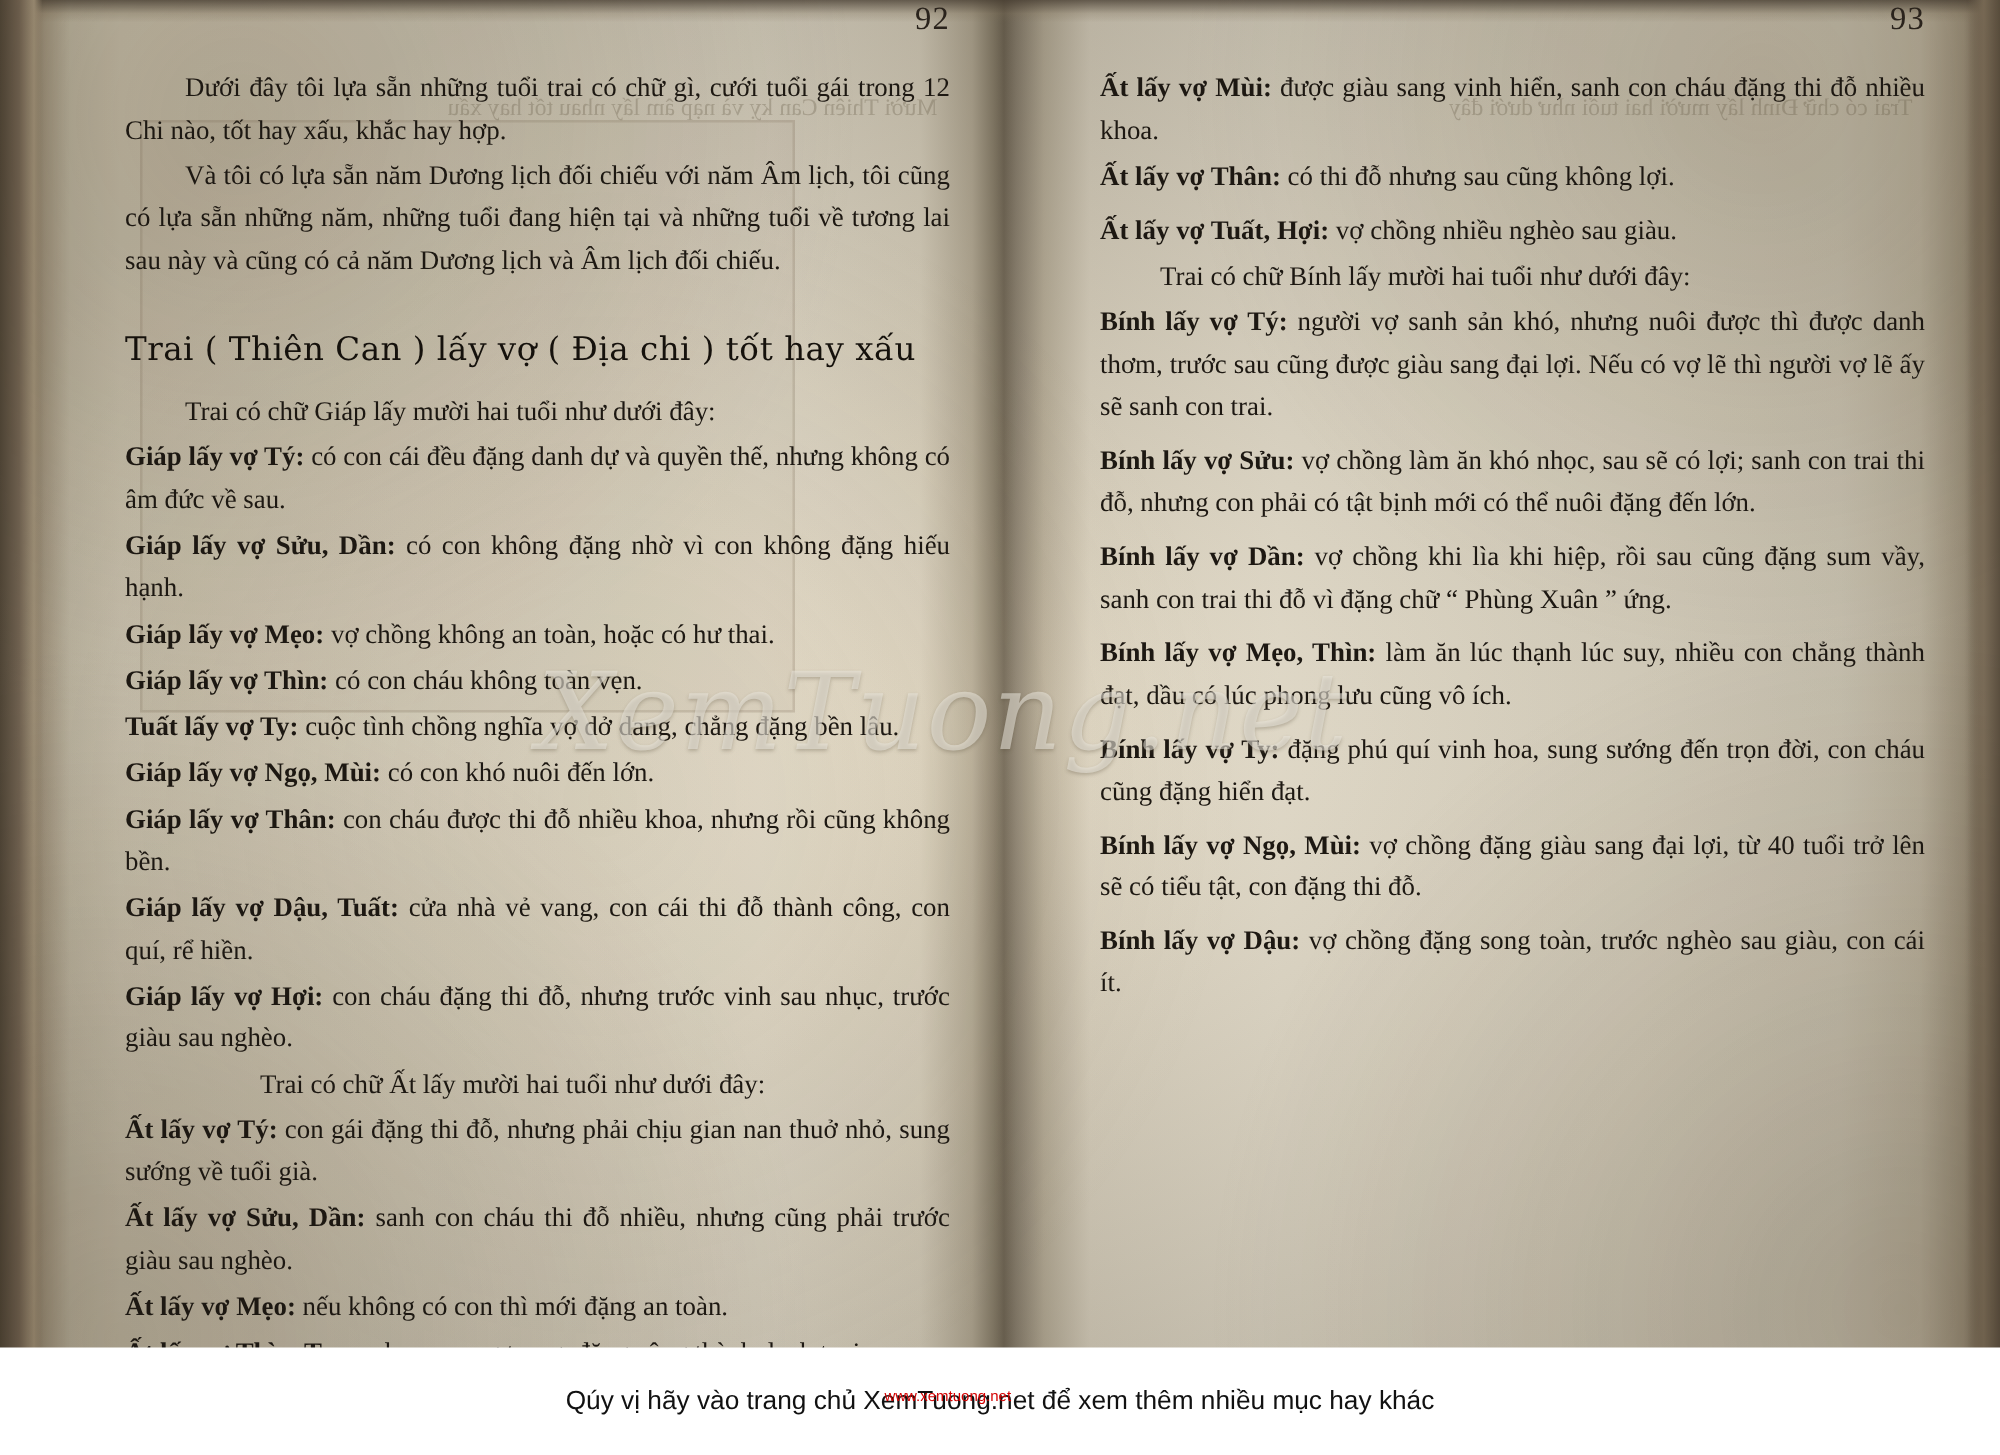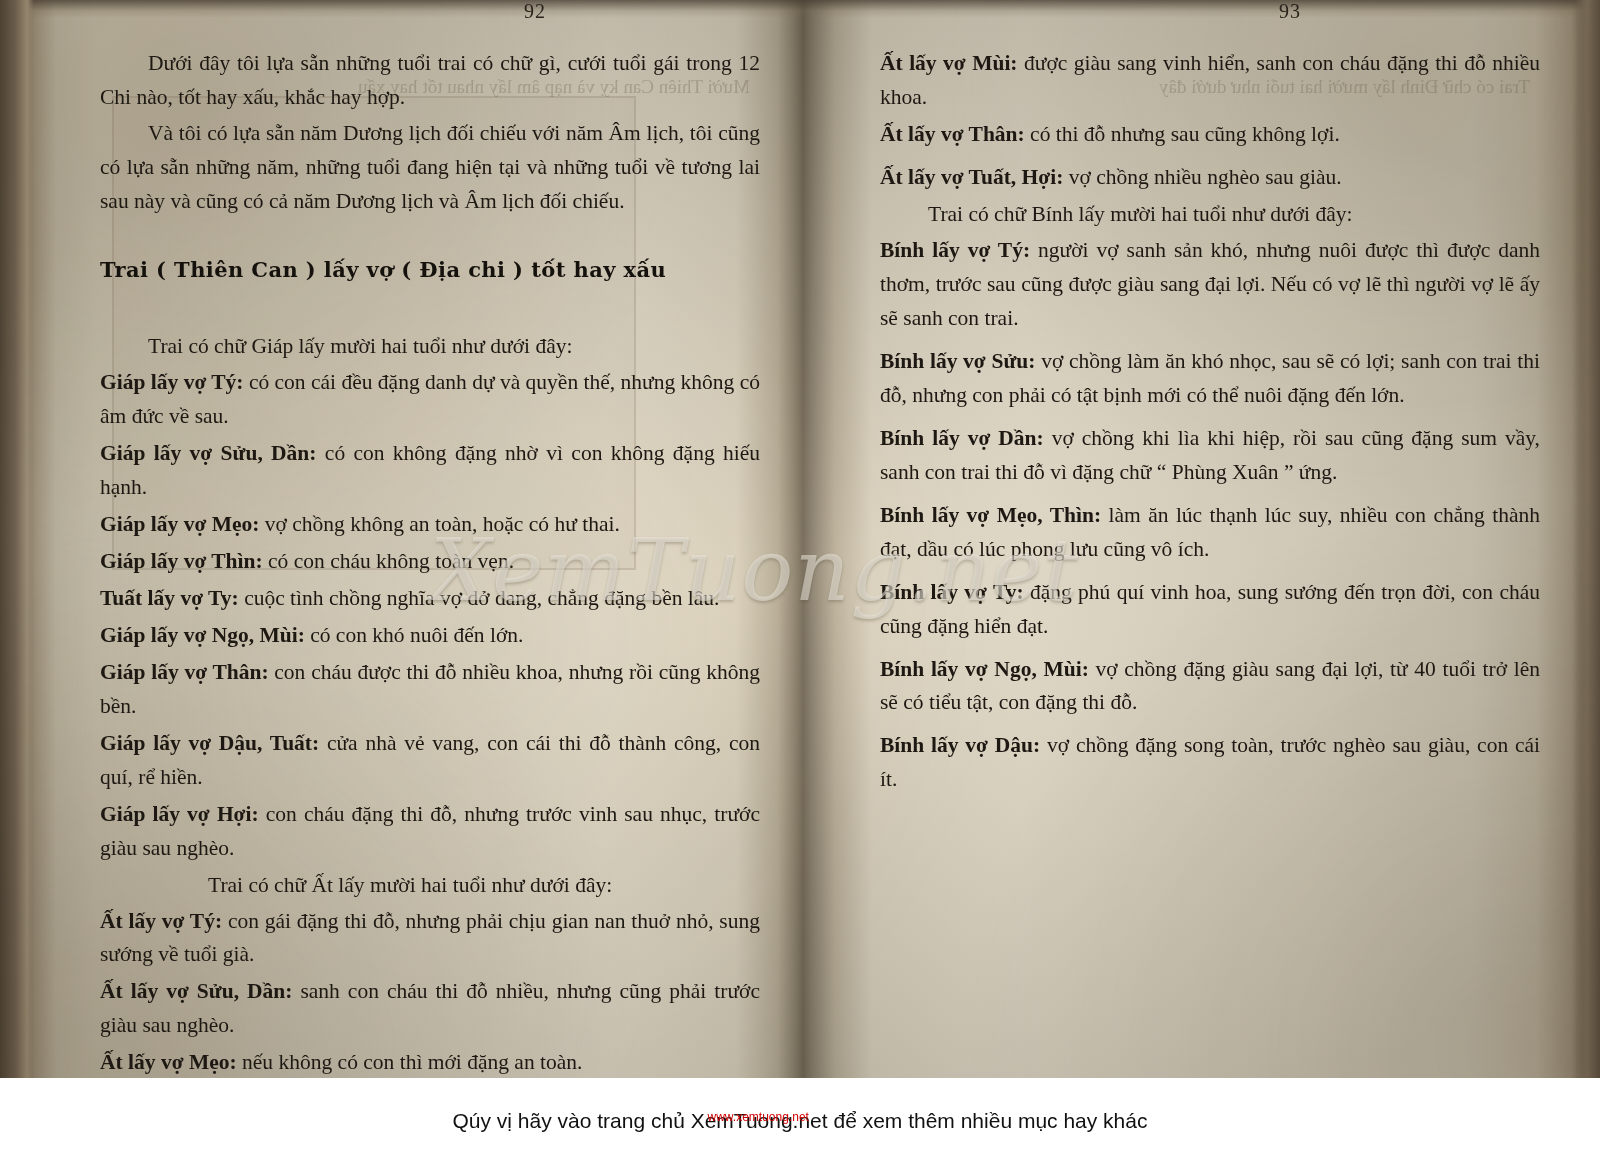--- a/index.html
+++ b/index.html
@@ -56,45 +56,45 @@
   .page {
     position: absolute;
     top: 0;
     height: 1090px;
     color: #1b1712;
   }
   .page-left  { left: 100px;  width: 660px; }
   .page-right { left: 880px;  width: 660px; }
 
   .folio {
-    text-align: center;
-    font-size: 20px;
+    text-align: right;
+    font-size: 26px;
     letter-spacing: 1px;
     color: #2a231c;
   }
   .folio-left  { margin-left: 210px; }
   .folio-right { margin-left: 160px; }
 
   .body-text {
     margin-top: 24px;
     font-size: 21.5px;
     line-height: 1.58;
     text-align: justify;
     color: #1d1812;
   }
   .p { margin: 0 0 2px 0; }
   .p.indent { text-indent: 48px; }
   .p.indent-lg { text-indent: 108px; }
 
   .section-title {
     font-family: "DejaVu Serif", serif;
-    font-weight: bold;
-    font-size: 21px;
+    font-weight: normal;
+    font-size: 26px;
     letter-spacing: .4px;
-    margin: 34px 0 44px 0;
+    margin: 34px 0 12px 0;
     color: #15110c;
   }
   .lead {
     font-weight: bold;
   }
   .entry { margin: 0 0 3px 0; }
   .entry.gap { margin-top: 9px; }
 
   
   .showthrough {

